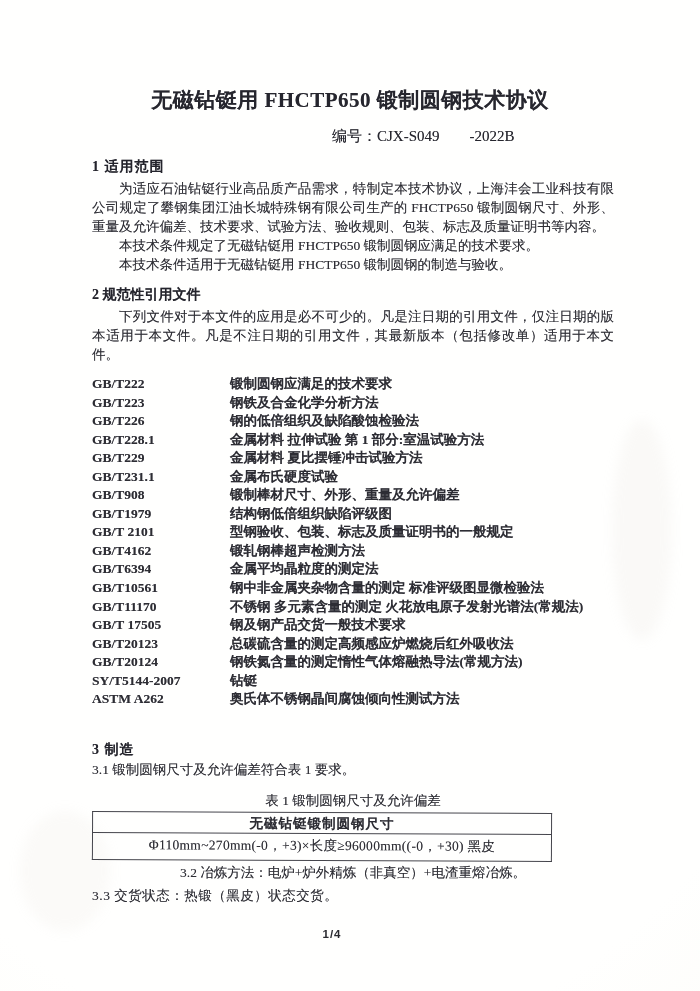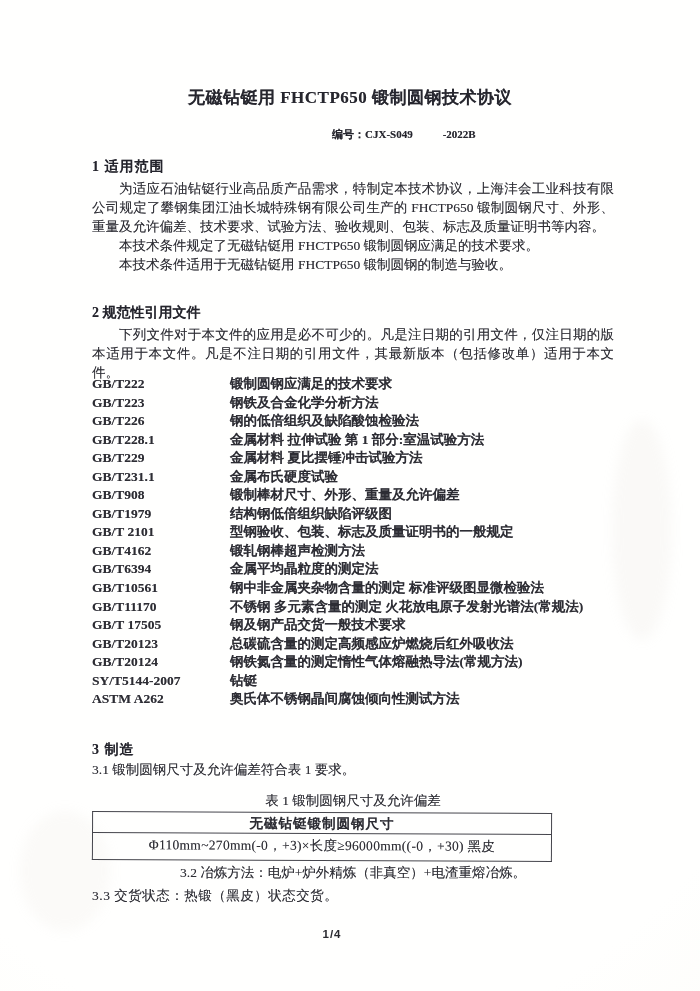--- a/index.html
+++ b/index.html
@@ -19,31 +19,31 @@
   }
   
   .smudge { position: absolute; border-radius: 50%; filter: blur(6px); }
   .smudge.a { right: 28px; top: 420px; width: 60px; height: 220px; background: rgba(210,205,195,0.12); }
   .smudge.b { left: 20px; bottom: 60px; width: 90px; height: 120px; background: rgba(215,210,200,0.10); }
 
   .doc-title {
     position: absolute;
     top: 86px; left: 0; right: 0;
     text-align: center;
-    font-size: 17px;
+    font-size: 21px;
     font-weight: bold;
     letter-spacing: 0.5px;
     color: #26262e;
     text-shadow: 0 0 0.5px rgba(40,40,50,0.55);
   }
   .doc-no {
     position: absolute;
     top: 127px; left: 332px;
-    font-size: 11px;
-    font-weight: bold;
+    font-size: 15px;
+    font-weight: normal;
     color: #26262e;
     text-shadow: 0 0 0.4px rgba(40,40,50,0.5);
   }
   .doc-no .gap { display: inline-block; width: 30px; }
 
   .content {
     position: absolute;
     left: 92px; top: 0;
     width: 522px;
     font-size: 13.5px;
@@ -52,21 +52,21 @@
   }
   .sec-heading {
     font-weight: bold;
     font-size: 14px;
     color: #24242c;
   }
   .s1 { position: absolute; top: 157px; left: 0; width: 522px; }
   .s1 .sec-heading { margin-bottom: 3px; letter-spacing: 1px; }
   .para { text-indent: 2em; text-align: justify; }
 
-  .s2 { position: absolute; top: 303px; left: 0; width: 522px; }
+  .s2 { position: absolute; top: 285px; left: 0; width: 522px; }
   .s2 .sec-heading { margin-bottom: 3px; }
 
   .refs { position: absolute; top: 375px; left: 0; width: 522px; font-weight: bold; }
   .ref-row { display: flex; line-height: 18.55px; }
   .ref-code { width: 138px; flex: none; }
   .ref-title { flex: 1; }
 
   .s3 { position: absolute; top: 740px; left: 0; width: 522px; }
   .s3 .sec-heading { letter-spacing: 1px; }
   .line31 { margin-top: 1px; }

